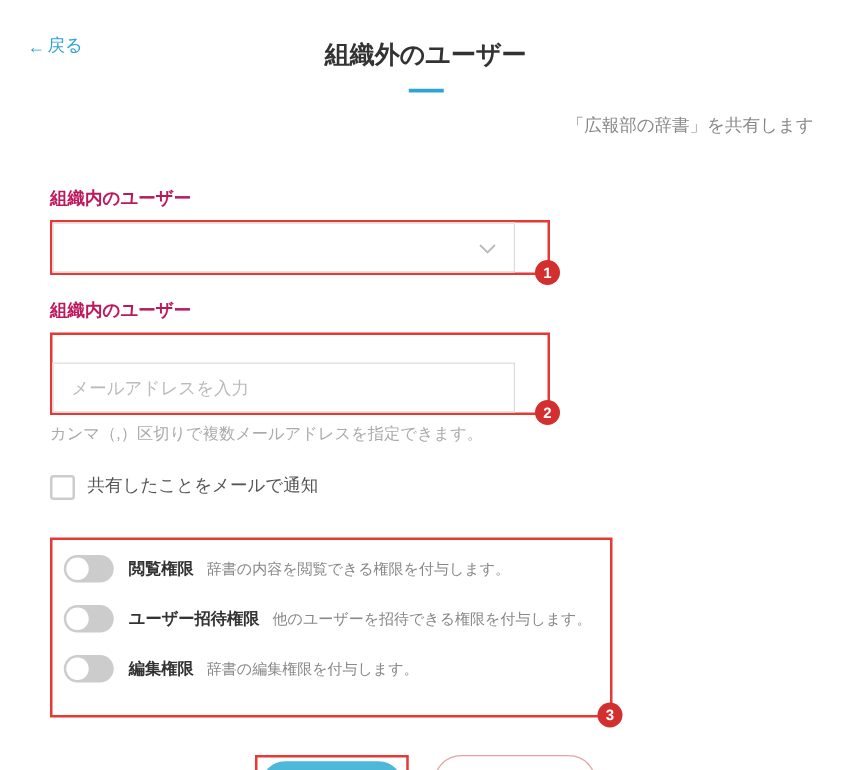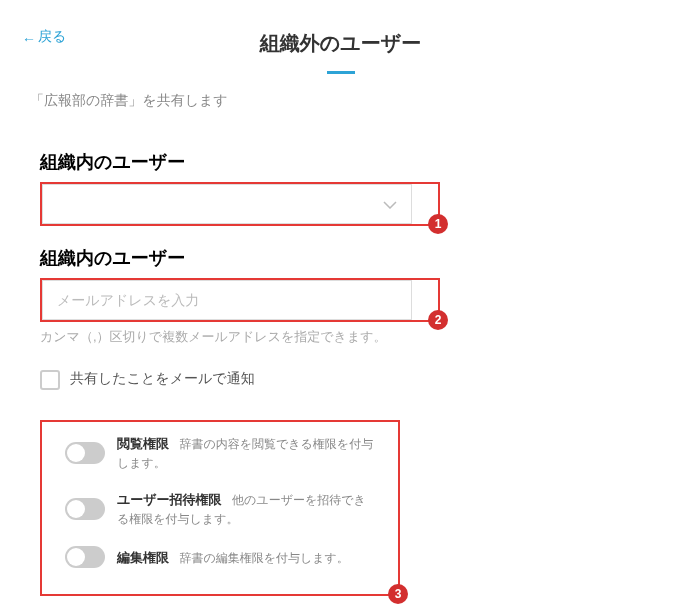--- a/index.html
+++ b/index.html
@@ -33,31 +33,31 @@
     }
     .title-underline {
       width: 28px;
       height: 3px;
       background: #2da3d6;
       margin: 14px auto 0;
     }
     .subtitle {
       font-size: 14px;
       color: #888;
-      text-align: left;
+      text-align: right;
       margin-top: 18px;
     }
     .form-section {
       margin-top: 40px;
       padding: 0 10px;
     }
     .field-group { position: relative; }
     .field-label {
-      font-size: 18px;
-      color: #000000;
+      font-size: 14px;
+      color: #be185d;
       font-weight: bold;
       margin-bottom: 8px;
       display: block;
     }
     .annot-box {
       border: 2px solid #e53935;
       position: relative;
     }
     .select-field {
       width: 370px;
@@ -75,20 +75,21 @@
       font-size: 14px;
     }
     .text-field {
       width: 370px;
       height: 40px;
       border: 1px solid #ddd;
       padding: 0 14px;
       font-size: 14px;
       color: #333;
       outline: none;
+      margin-top: 22px;
     }
     .text-field::placeholder { color: #bbb; }
     .helper-text {
       font-size: 13px;
       color: #aaa;
       margin-top: 6px;
     }
     .badge {
       position: absolute;
       width: 20px;
@@ -115,24 +116,24 @@
       border: 2px solid #ccc;
       border-radius: 3px;
       cursor: pointer;
     }
     .checkbox-label {
       font-size: 14px;
       color: #555;
     }
     .permissions-box {
       border: 2px solid #e53935;
-      padding: 12px 23px 8px;
+      padding: 12px 9px 8px;
       margin-top: 30px;
       position: relative;
-      width: 360px;
+      width: 450px;
     }
     .perm-row {
       display: flex;
       align-items: center;
       gap: 12px;
       margin-bottom: 18px;
     }
     .perm-row:last-child { margin-bottom: 6px; }
     .toggle {
       width: 40px;

